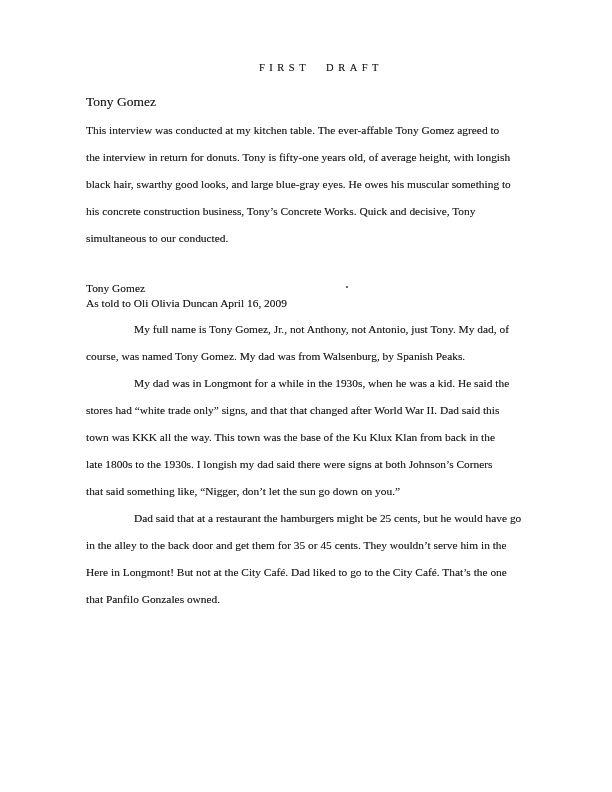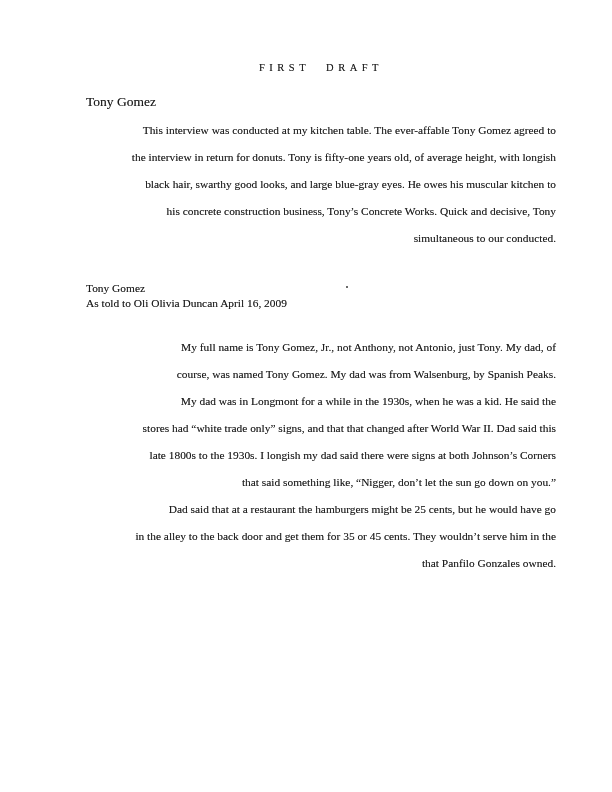--- a/index.html
+++ b/index.html
@@ -39,27 +39,26 @@
   .intro {
     margin-top: 7px;
     font-size: 11.4px;
   }
   .interview-head {
     margin-top: 29px;
     font-size: 11.4px;
   }
   .interview-head .line { line-height: 14.5px; white-space: nowrap; }
   .body-paras {
-    margin-top: 24px;
+    margin-top: 6px;
     font-size: 11.4px;
   }
   .double .line {
     line-height: 27px;
     white-space: nowrap;
-    text-align: right;
   }
   .para { margin: 0; }
   .para.indent .line:first-child { padding-left: 48px; }
   .speck {
     position: absolute;
     width: 2px;
     height: 2px;
     background: #3a3a3a;
     border-radius: 50%;
   }
@@ -70,44 +69,46 @@
 <div class="page">
   <div class="content">
 
     <div class="draft-header">FIRST DRAFT</div>
 
     <div class="author-heading">Tony Gomez</div>
 
     <div class="intro double">
         <div class="line">This interview was conducted at my kitchen table. The ever-affable Tony Gomez agreed to</div>
         <div class="line">the interview in return for donuts. Tony is fifty-one years old, of average height, with longish</div>
-        <div class="line">black hair, swarthy good looks, and large blue-gray eyes. He owes his muscular kitchen to</div>
+        <div class="line">black hair, swarthy good looks, and large blue-gray eyes. He owes his muscular something to</div>
         <div class="line">his concrete construction business, Tony’s Concrete Works. Quick and decisive, Tony</div>
         <div class="line">simultaneous to our conducted.</div>
       </div>
 
     <div class="interview-head">
       <div class="line">Tony Gomez</div>
       <div class="line">As told to Oli Olivia Duncan April 16, 2009</div>
     </div>
 
     <div class="body-paras double">
       <div class="para indent">
           <div class="line">My full name is Tony Gomez, Jr., not Anthony, not Antonio, just Tony. My dad, of</div>
           <div class="line">course, was named Tony Gomez. My dad was from Walsenburg, by Spanish Peaks.</div>
         </div>
       <div class="para indent">
           <div class="line">My dad was in Longmont for a while in the 1930s, when he was a kid. He said the</div>
           <div class="line">stores had “white trade only” signs, and that that changed after World War II. Dad said this</div>
+          <div class="line">town was KKK all the way. This town was the base of the Ku Klux Klan from back in the</div>
           <div class="line">late 1800s to the 1930s. I longish my dad said there were signs at both Johnson’s Corners</div>
           <div class="line">that said something like, “Nigger, don’t let the sun go down on you.”</div>
         </div>
       <div class="para indent">
           <div class="line">Dad said that at a restaurant the hamburgers might be 25 cents, but he would have go</div>
           <div class="line">in the alley to the back door and get them for 35 or 45 cents. They wouldn’t serve him in the</div>
+          <div class="line">Here in Longmont! But not at the City Café. Dad liked to go to the City Café. That’s the one</div>
           <div class="line">that Panfilo Gonzales owned.</div>
         </div>
     </div>
 
   </div>
 
   <div class="speck" style="left:346px; top:286px;"></div>
 </div>
 
 </body></html>

